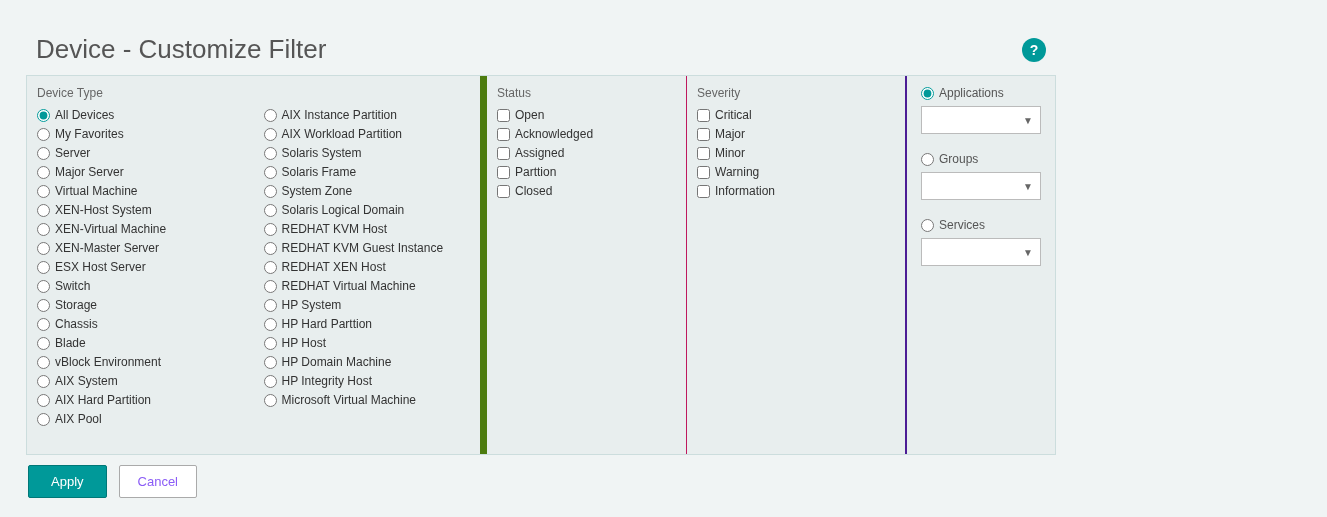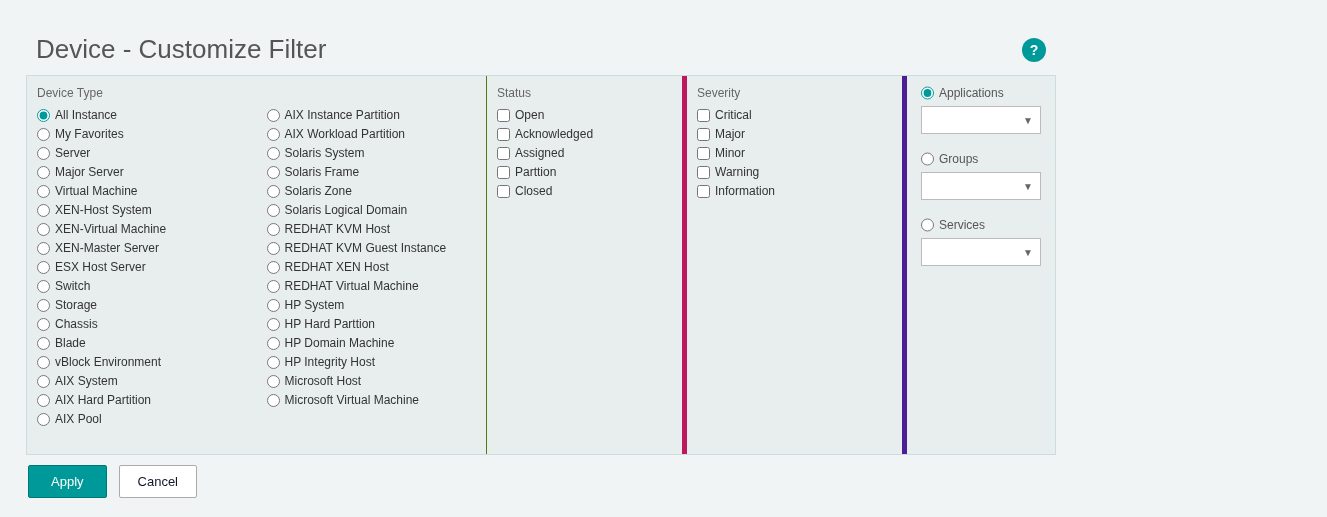--- a/index.html
+++ b/index.html
@@ -43,40 +43,40 @@
       background: #e8eeee;
       border: 1px solid #cdd;
       margin: 0 10px;
       display: flex;
       flex-direction: row;
       min-height: 380px;
     }
     .col-device-type {
       display: flex;
       flex-direction: row;
-      border-right: 1px solid #4d7c0f;
+      border-right: 7px solid #4d7c0f;
       padding: 10px 0;
       flex: 0 0 460px;
     }
     .col-device-type-inner {
       flex: 1;
       padding: 0 10px;
     }
     .col-device-type-inner2 {
       flex: 1;
       padding: 0 10px;
     }
     .col-status {
       flex: 0 0 200px;
-      border-right: 5px solid #be185d;
+      border-right: 1px solid #be185d;
       padding: 10px 10px;
     }
     .col-severity {
       flex: 0 0 220px;
-      border-right: 5px solid #4c1d95;
+      border-right: 2px solid #4c1d95;
       padding: 10px 10px;
     }
     .col-right {
       flex: 1;
       padding: 10px 14px;
     }
     .section-label {
       font-size: 12px;
       color: #666;
       margin-bottom: 8px;
@@ -98,20 +98,21 @@
     .checkbox-item label {
       font-size: 12px;
       color: #333;
       cursor: pointer;
     }
     .right-section {
       margin-bottom: 18px;
     }
     .right-section-label {
       display: flex;
+      align-items: center;
       margin-bottom: 6px;
       font-size: 12px;
       color: #555;
     }
     .right-section-label input[type="radio"] {
       margin-right: 5px;
       accent-color: #009999;
     }
     .right-dropdown {
       width: 100%;
@@ -147,21 +148,21 @@
       background: #009999;
       color: white;
       border: 1px solid #007777;
       padding: 8px 22px;
       font-size: 13px;
       cursor: pointer;
       border-radius: 2px;
     }
     .btn-cancel {
       background: #fff;
-      color: #0f172a;
+      color: #8b5cf6;
       border: 1px solid #aaa;
       padding: 8px 18px;
       font-size: 13px;
       cursor: pointer;
       border-radius: 2px;
     }
   </style>
 </head>
 <body>
 
@@ -172,21 +173,21 @@
   </div>
 
   <div class="filter-body">
 
     <div class="col-device-type">
       <div class="col-device-type-inner">
         <div class="section-label">Device Type</div>
         <div id="dt-col1-items">
             <div class="radio-item">
               <input type="radio" name="device-type" id="dt-all-devices" checked="" style="">
-              <label for="dt-all-devices">All Instance</label>
+              <label for="dt-all-devices">All Devices</label>
             </div>
             <div class="radio-item">
               <input type="radio" name="device-type" id="dt-my-favorites" style="">
               <label for="dt-my-favorites">My Favorites</label>
             </div>
             <div class="radio-item">
               <input type="radio" name="device-type" id="dt-server" style="">
               <label for="dt-server">Server</label>
             </div>
             <div class="radio-item">
@@ -261,21 +262,21 @@
             <div class="radio-item">
               <input type="radio" name="device-type" id="dt2-solaris-system" style="">
               <label for="dt2-solaris-system">Solaris System</label>
             </div>
             <div class="radio-item">
               <input type="radio" name="device-type" id="dt2-solaris-frame" style="">
               <label for="dt2-solaris-frame">Solaris Frame</label>
             </div>
             <div class="radio-item">
               <input type="radio" name="device-type" id="dt2-solaris-zone" style="">
-              <label for="dt2-solaris-zone">Solaris Zone</label>
+              <label for="dt2-solaris-zone">System Zone</label>
             </div>
             <div class="radio-item">
               <input type="radio" name="device-type" id="dt2-solaris-logical-domain" style="">
               <label for="dt2-solaris-logical-domain">Solaris Logical Domain</label>
             </div>
             <div class="radio-item">
               <input type="radio" name="device-type" id="dt2-redhat-kvm-host" style="">
               <label for="dt2-redhat-kvm-host">REDHAT KVM Host</label>
             </div>
             <div class="radio-item">
@@ -292,30 +293,30 @@
             </div>
             <div class="radio-item">
               <input type="radio" name="device-type" id="dt2-hp-system" style="">
               <label for="dt2-hp-system">HP System</label>
             </div>
             <div class="radio-item">
               <input type="radio" name="device-type" id="dt2-hp-hard-partition" style="">
               <label for="dt2-hp-hard-partition">HP Hard Parttion</label>
             </div>
             <div class="radio-item">
+              <input type="radio" name="device-type" id="dt2-hp-host" style="">
+              <label for="dt2-hp-host">HP Host</label>
+            </div>
+            <div class="radio-item">
               <input type="radio" name="device-type" id="dt2-hp-virtual-machine" style="">
               <label for="dt2-hp-virtual-machine">HP Domain Machine</label>
             </div>
             <div class="radio-item">
               <input type="radio" name="device-type" id="dt2-hp-integrity-host" style="">
               <label for="dt2-hp-integrity-host">HP Integrity Host</label>
-            </div>
-            <div class="radio-item">
-              <input type="radio" name="device-type" id="dt2-microsoft-host" style="">
-              <label for="dt2-microsoft-host">Microsoft Host</label>
             </div>
             <div class="radio-item">
               <input type="radio" name="device-type" id="dt2-microsoft-virtual-machine" style="">
               <label for="dt2-microsoft-virtual-machine">Microsoft Virtual Machine</label>
             </div>
           </div>
       </div>
     </div>
 
     <div class="col-status">

